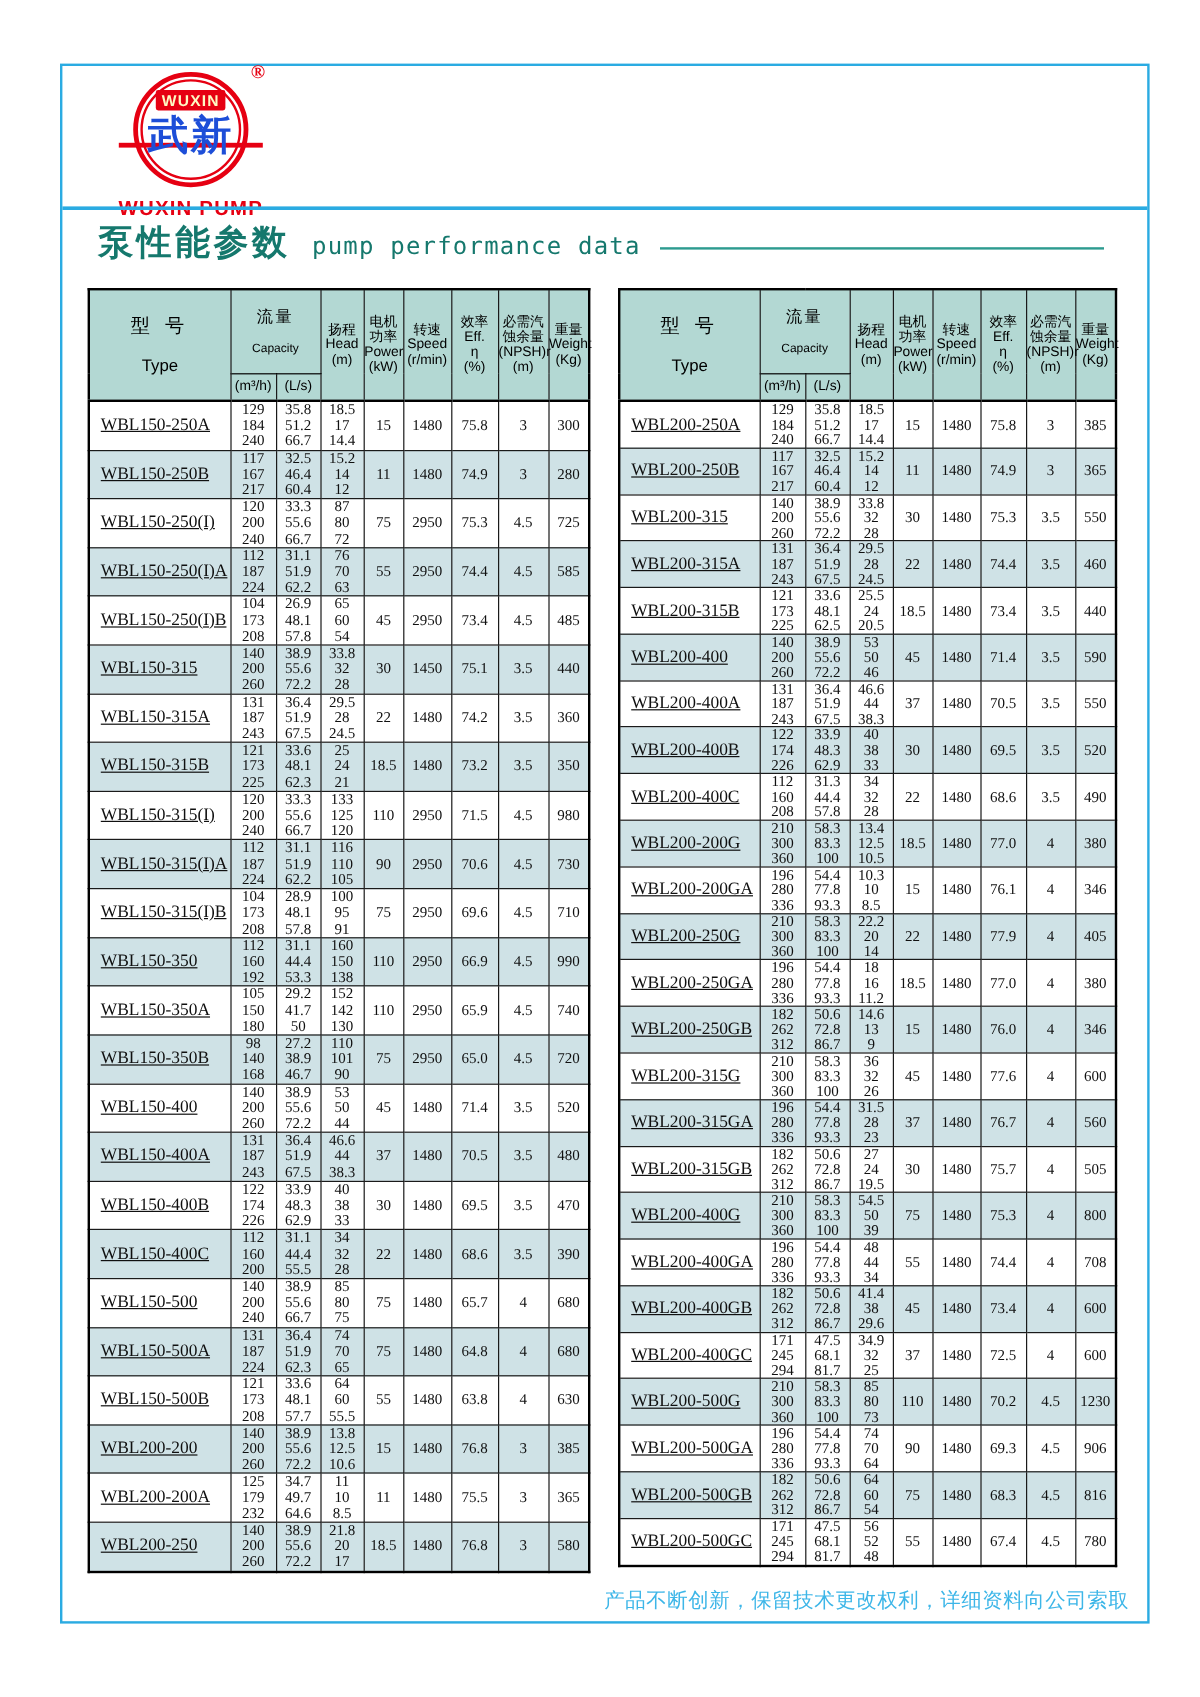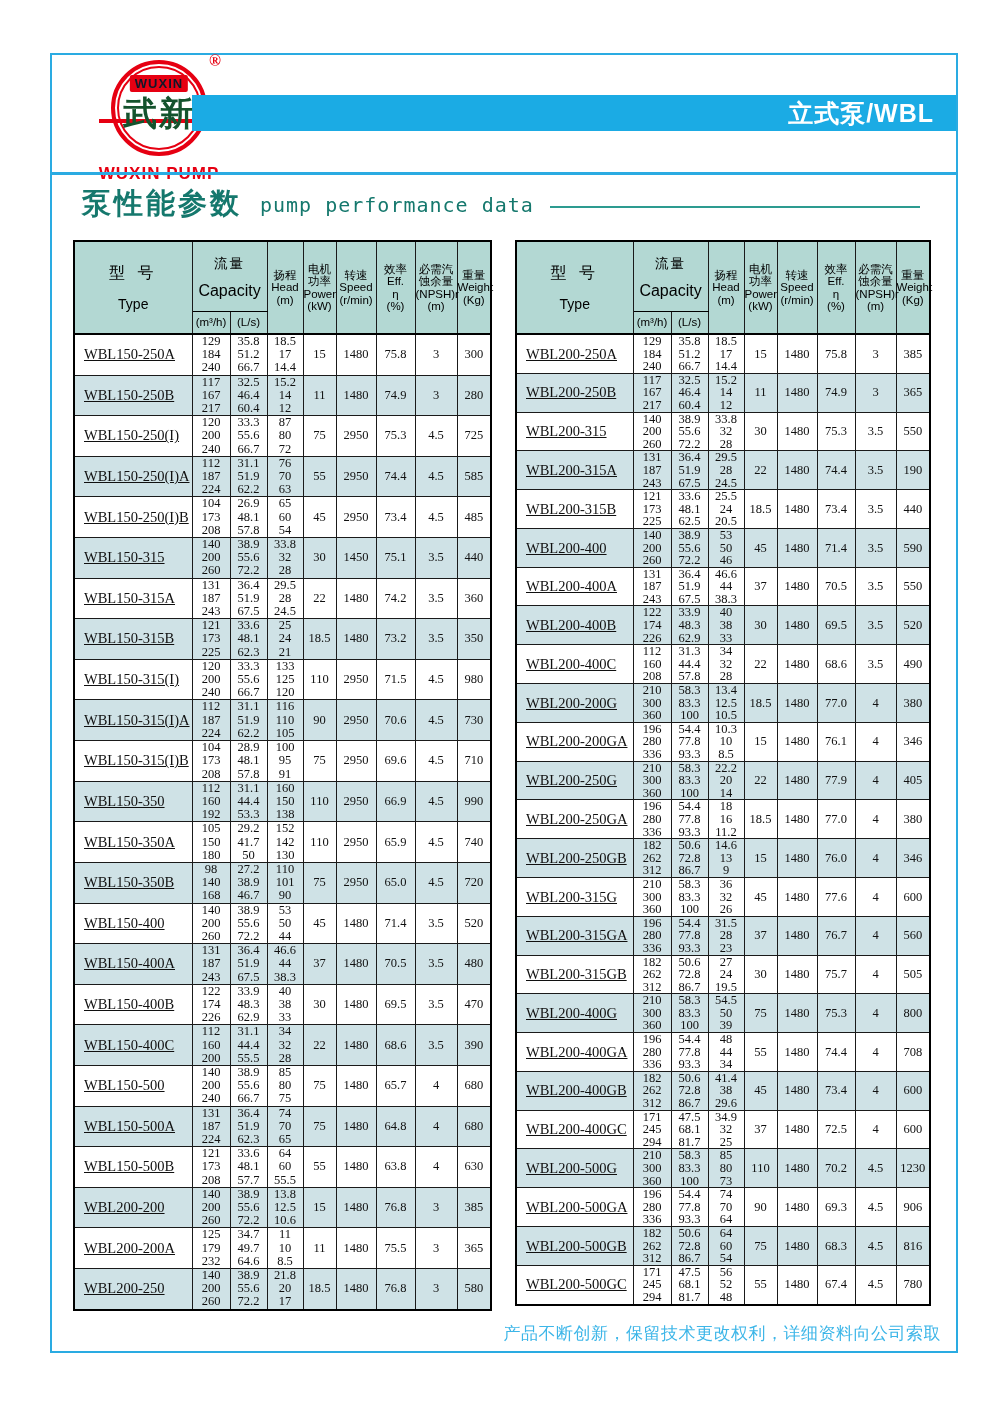--- a/index.html
+++ b/index.html
@@ -21,26 +21,26 @@
     position: relative; width: 96px; height: 96px; margin: 0 auto;
     border: 4px solid #e60012; border-radius: 50%;
   }
   .logo-circle::before {
     content: ""; position: absolute; inset: 2px;
     border: 2px solid #e60012; border-radius: 50%;
   }
   .logo-line { position: absolute; left: -16px; right: -16px; top: 55px; height: 4px; background: #e60012; z-index: 0; }
   .logo-en {
     position: absolute; top: 11px; left: 50%; transform: translateX(-50%);
-    background: #e60012; color: #0f172a; font-family: "Liberation Sans", sans-serif;
+    background: #e60012; color: #fef9c3; font-family: "Liberation Sans", sans-serif;
     font-weight: bold; font-size: 13px; line-height: 17px; padding: 0 5px;
     border-radius: 2px; z-index: 2; letter-spacing: 1px;
   }
   .logo-cn {
-    position: absolute; top: 26px; left: 0; right: 0; color: #14532d;
+    position: absolute; top: 26px; left: 0; right: 0; color: #1d4ed8;
     font-weight: bold; font-size: 34px; line-height: 46px; z-index: 1;
     font-family: "Liberation Sans", sans-serif; letter-spacing: 2px;
   }
   .reg-mark { position: absolute; right: -18px; top: -12px; color: #e60012; font-size: 16px; font-weight: bold; }
   .brand-caption {
     margin-top: 8px; color: #e60012; font-family: "Liberation Sans", sans-serif;
     font-weight: bold; font-size: 17px; letter-spacing: 1px;
   }
 
   
@@ -76,21 +76,21 @@
     font-family: "Liberation Sans", sans-serif; font-size: 11.5px; line-height: 12.5px;
     white-space: pre-line; padding: 1px 0; border-bottom-color: #000;
   }
   .pump thead tr:first-child th { height: 31px; }
   .pump thead tr:nth-child(2) th { height: 23px; }
   .pump thead th.rspan { border-bottom-width: 2px; text-align: center; }
   .pump thead tr:nth-child(2) th { border-bottom-width: 2px; }
   .th-type .cn { font-size: 16px; line-height: 20px; letter-spacing: 4px; }
   .th-type .en { font-size: 14px; line-height: 16px; letter-spacing: 0; }
   .th-cap .cn { font-size: 13.5px; line-height: 16px; letter-spacing: 2px; }
-  .th-cap .en { font-size: 16px; line-height: 13px; }
+  .th-cap .en { font-size: 10px; line-height: 13px; }
   .th-small { font-size: 10.5px; line-height: 12px; }
   .pump tbody td {
     text-align: center; vertical-align: middle; color: #101010;
     font-size: 12.5px; line-height: 13.2px; white-space: pre-line; padding: 0;
   }
   #left-table tbody td { height: 40.5px; }
   #right-table tbody td { height: 38.6px; line-height: 12.6px; }
   .pump tbody td.type-cell {
     text-align: left; padding-left: 9px; font-size: 14.5px; white-space: nowrap; text-decoration: underline;
   }
@@ -110,23 +110,20 @@
   <div class="logo-wrap">
     <div class="logo-circle">
       <span class="reg-mark">®</span>
       <div class="logo-line"></div>
       <div class="logo-en">WUXIN</div>
       <div class="logo-cn">武新</div>
     </div>
     <div class="brand-caption">WUXIN PUMP</div>
   </div>
 
-  <div class="banner">
-    <span>立式泵/WBL</span>
-  </div>
   <div class="header-rule"></div>
 
   <div class="section-row">
     <span class="title-cn">泵性能参数</span>
     <span class="title-en">pump performance data</span>
     <span class="title-rule"></span>
   </div>
 
   <div class="tables">
 
@@ -700,21 +697,21 @@
             <td>36.4
 51.9
 67.5</td>
             <td>29.5
 28
 24.5</td>
             <td>22</td>
             <td>1480</td>
             <td>74.4</td>
             <td>3.5</td>
-            <td>190</td>
+            <td>460</td>
           </tr>
           <tr>
             <td class="type-cell">WBL200-315B</td>
             <td>121
 173
 225</td>
             <td>33.6
 48.1
 62.5</td>
             <td>25.5

